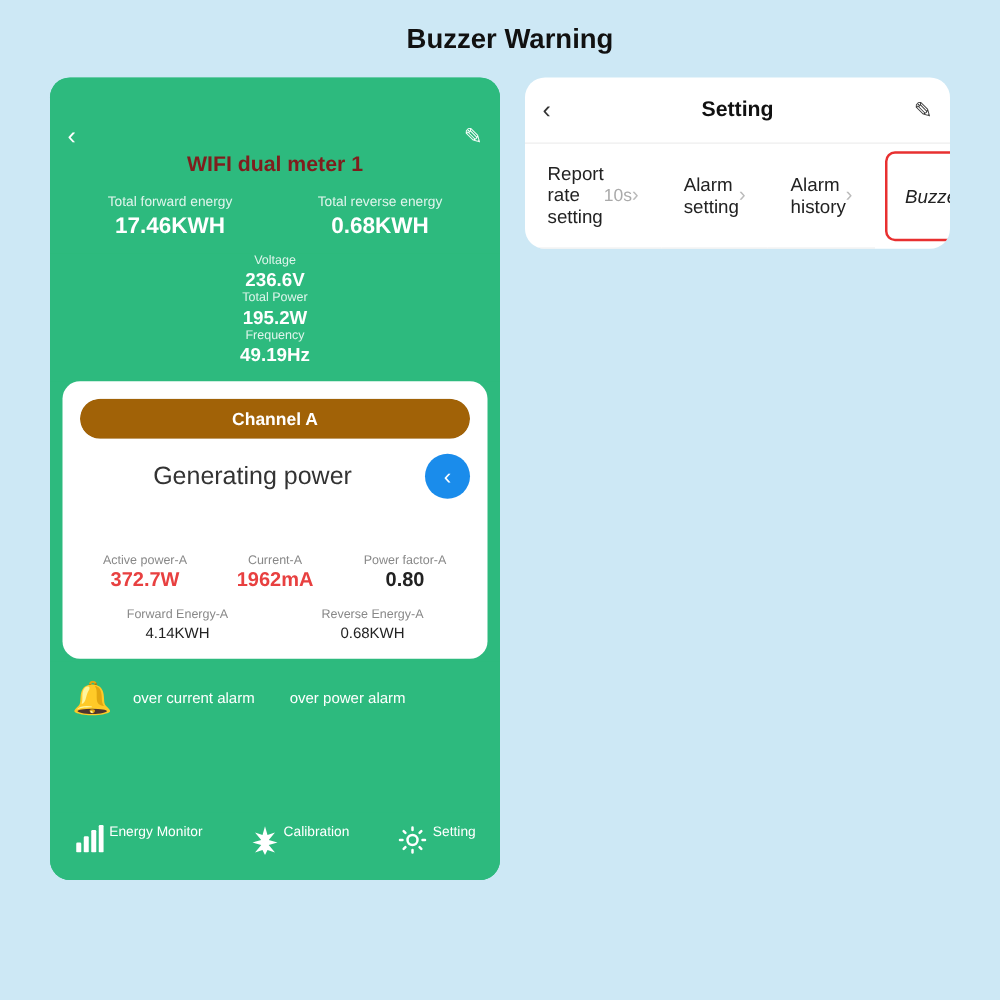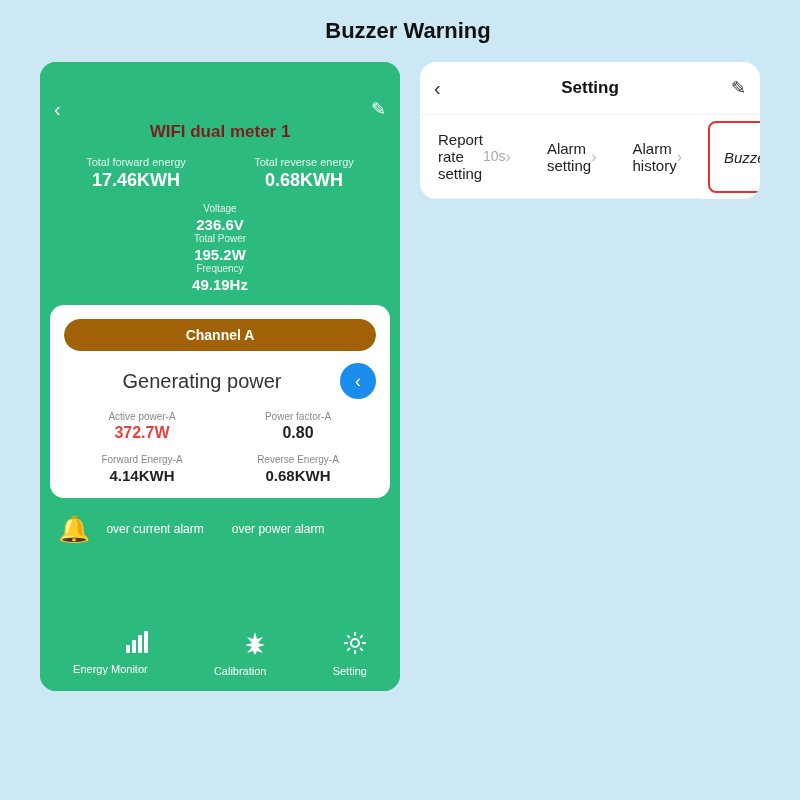--- a/index.html
+++ b/index.html
@@ -171,20 +171,21 @@
       align-items: center;
       justify-content: center;
       color: white;
       font-size: 18px;
       cursor: pointer;
     }
 
     .metrics-grid {
       display: flex;
       gap: 0;
+      margin-top: 32px;
     }
     .metric {
       flex: 1;
       text-align: center;
     }
     .metric-label {
       font-size: 10px;
       color: #888;
       margin-bottom: 2px;
     }
@@ -204,22 +205,22 @@
     .energy-item {
       flex: 1;
       text-align: center;
     }
     .energy-item-label {
       font-size: 10px;
       color: #888;
       margin-bottom: 2px;
     }
     .energy-item-value {
-      font-size: 15px;
-      font-weight: 700;
+      font-size: 12px;
+      font-weight: 400;
       color: #222;
     }
 
     
     .alarm-bar {
       background: #2dba7e;
       display: flex;
       align-items: center;
       padding: 14px 18px;
       gap: 16px;
@@ -245,22 +246,21 @@
     
     .bottom-nav {
       background: #2dba7e;
       display: flex;
       padding: 10px 0 14px 0;
       justify-content: space-around;
       margin-top: 2px;
     }
     .nav-item {
       display: flex;
-      flex-direction: column;
-      align-items: flex-end;
+      align-items: flex-start;
       gap: 4px;
       cursor: pointer;
     }
     .nav-icon {
       font-size: 22px;
       color: white;
     }
     .nav-label {
       font-size: 11px;
       color: white;
@@ -412,20 +412,24 @@
 
       <div class="channel-body">
         <span class="channel-body-text">Generating power</span>
         <div class="nav-btn">‹</div>
       </div>
 
       <div class="metrics-grid">
         <div class="metric">
           <div class="metric-label">Active power-A</div>
           <div class="metric-value">372.7W</div>
+        </div>
+        <div class="metric">
+          <div class="metric-label">Current-A</div>
+          <div class="metric-value">1962mA</div>
         </div>
         <div class="metric">
           <div class="metric-label">Power factor-A</div>
           <div class="metric-value black">0.80</div>
         </div>
       </div>
 
       <div class="energy-row">
         <div class="energy-item">
           <div class="energy-item-label">Forward Energy-A</div>

